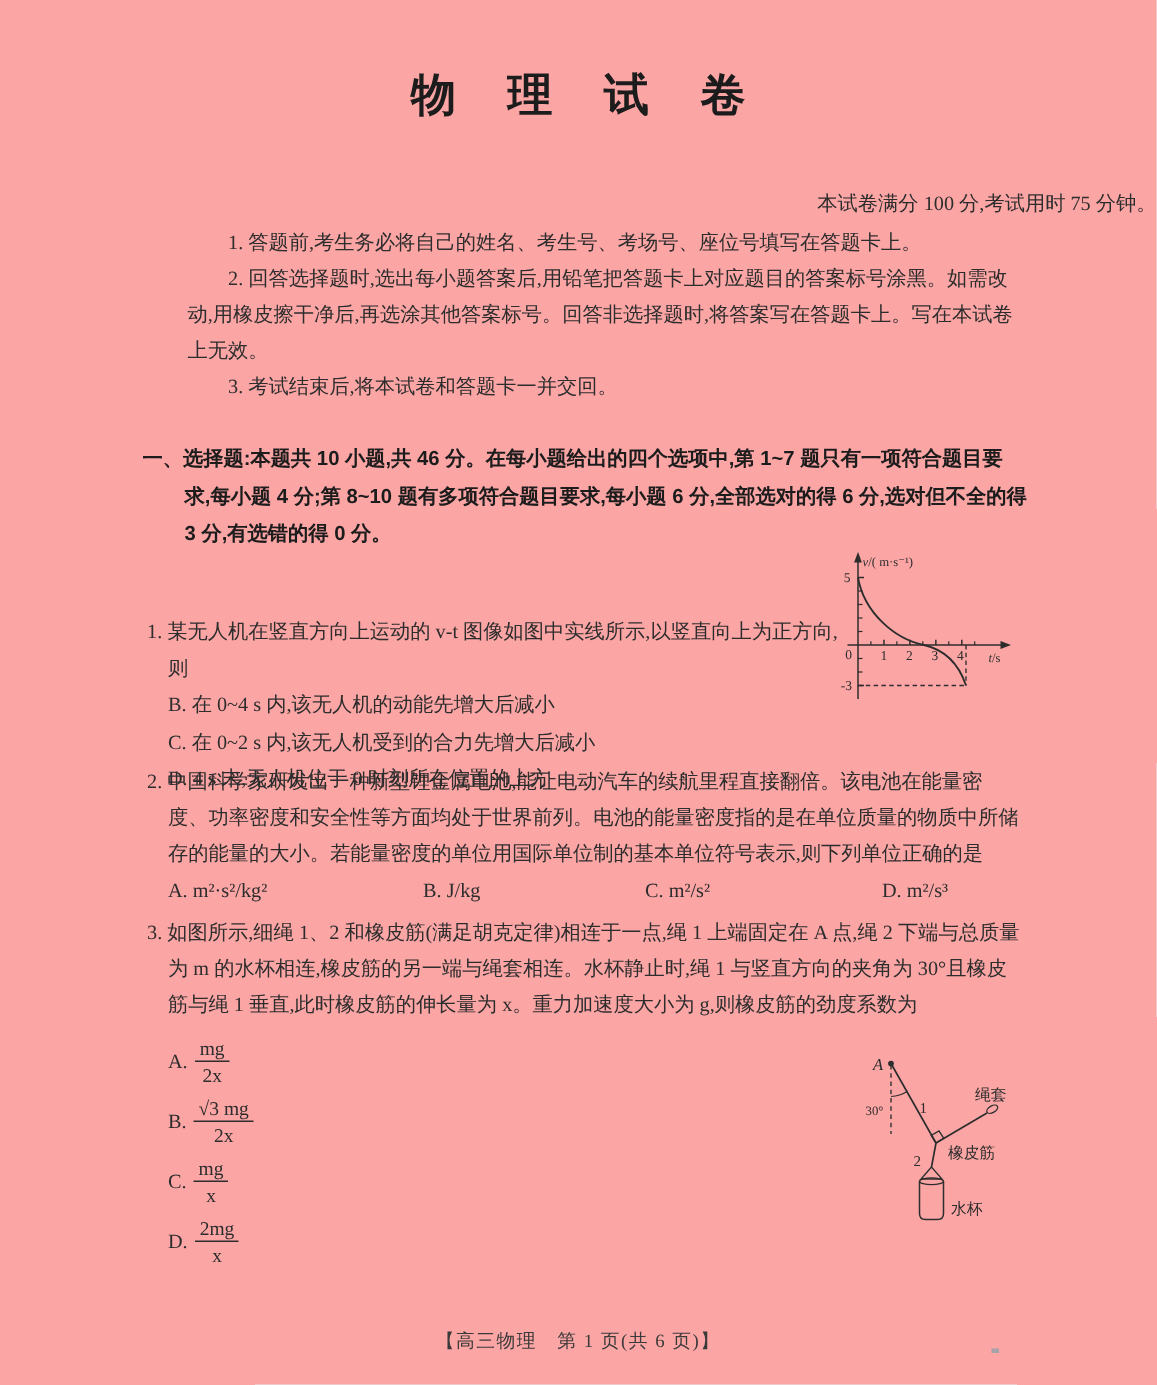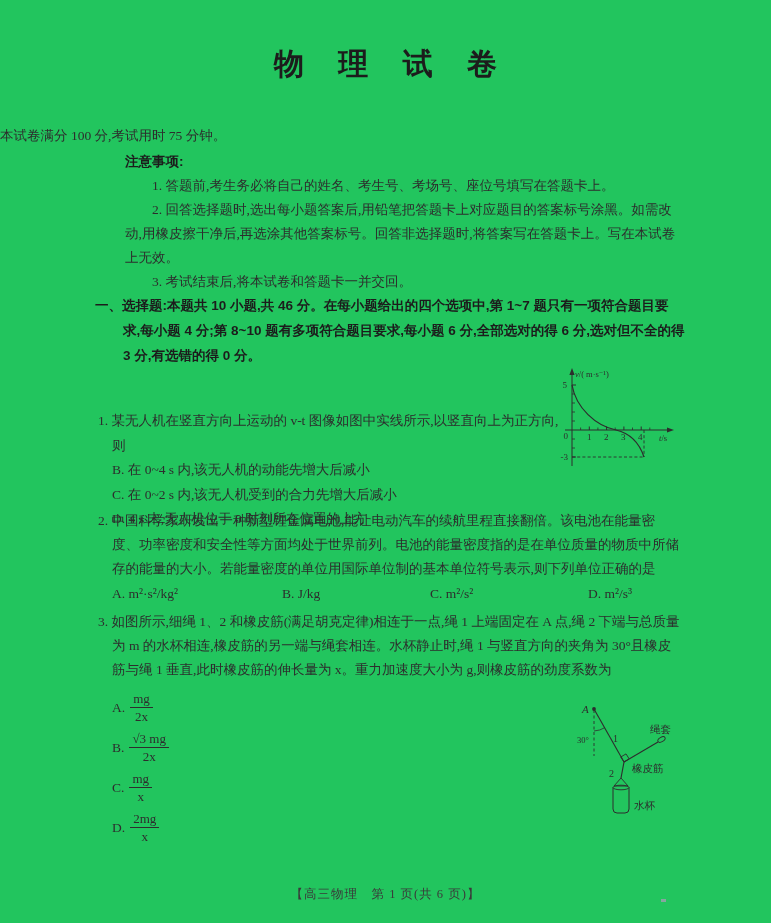--- a/index.html
+++ b/index.html
@@ -1,29 +1,29 @@
 <!DOCTYPE html>
 <html><head>
 <meta charset="utf-8">
 <style>
   * { margin:0; padding:0; box-sizing:border-box; }
   html,body { background:#e8e8e8; }
   .page {
     position:relative; width:771px; height:923px; margin:0 auto;
-    background:#22c55e; color:#2d2d2d; overflow:hidden;
+    background:#fca5a5; color:#2d2d2d; overflow:hidden;
     font-family:"Liberation Serif","DejaVu Serif",serif;
     font-size:13.5px; line-height:24px;
   }
   .title {
     position:absolute; top:52px; left:0; width:100%; text-align:center;
     font-family:"Liberation Sans","DejaVu Sans",sans-serif;
     font-size:30px; font-weight:700; letter-spacing:13px; color:#1c1c1c;
     text-indent:13px;
   }
-  .subtitle { position:absolute; top:124px; left:0; width:100%; text-align:left; }
+  .subtitle { position:absolute; top:124px; left:0; width:100%; text-align:right; }
   .notice { position:absolute; top:150px; left:125px; width:556px; }
   .notice-heading { font-weight:700; font-family:"Liberation Sans","DejaVu Sans",sans-serif; color:#1c1c1c; }
   .notice-item { text-indent:2em; }
   .sec1 {
     position:absolute; top:293px; left:95px; width:590px;
     font-weight:700; font-family:"Liberation Sans","DejaVu Sans",sans-serif;
     color:#1c1c1c; line-height:25px; padding-left:28px; text-indent:-28px;
   }
   .q1 { position:absolute; top:371px; left:98px; width:575px; line-height:24.5px;margin-top:38px; }
   .q1 .stem { width:465px; padding-left:14px; text-indent:-14px; }
@@ -50,21 +50,20 @@
 </style>
 </head>
 <body>
 
 <div class="page">
 
   <div class="title">物 理 试 卷</div>
   <div class="subtitle">本试卷满分 100 分,考试用时 75 分钟。</div>
 
   <div class="notice">
-    <div class="notice-heading">注意事项:</div>
     <div class="notice-item">1. 答题前,考生务必将自己的姓名、考生号、考场号、座位号填写在答题卡上。</div>
     <div class="notice-item">2. 回答选择题时,选出每小题答案后,用铅笔把答题卡上对应题目的答案标号涂黑。如需改动,用橡皮擦干净后,再选涂其他答案标号。回答非选择题时,将答案写在答题卡上。写在本试卷上无效。</div>
     <div class="notice-item">3. 考试结束后,将本试卷和答题卡一并交回。</div>
   </div>
 
   <div class="sec1">一、选择题:本题共 10 小题,共 46 分。在每小题给出的四个选项中,第 1~7 题只有一项符合题目要求,每小题 4 分;第 8~10 题有多项符合题目要求,每小题 6 分,全部选对的得 6 分,选对但不全的得 3 分,有选错的得 0 分。</div>
 
   <div class="q1">
     <div class="stem">1. 某无人机在竖直方向上运动的 v-t 图像如图中实线所示,以竖直向上为正方向,则</div>
     <div class="opt">B. 在 0~4 s 内,该无人机的动能先增大后减小</div>

